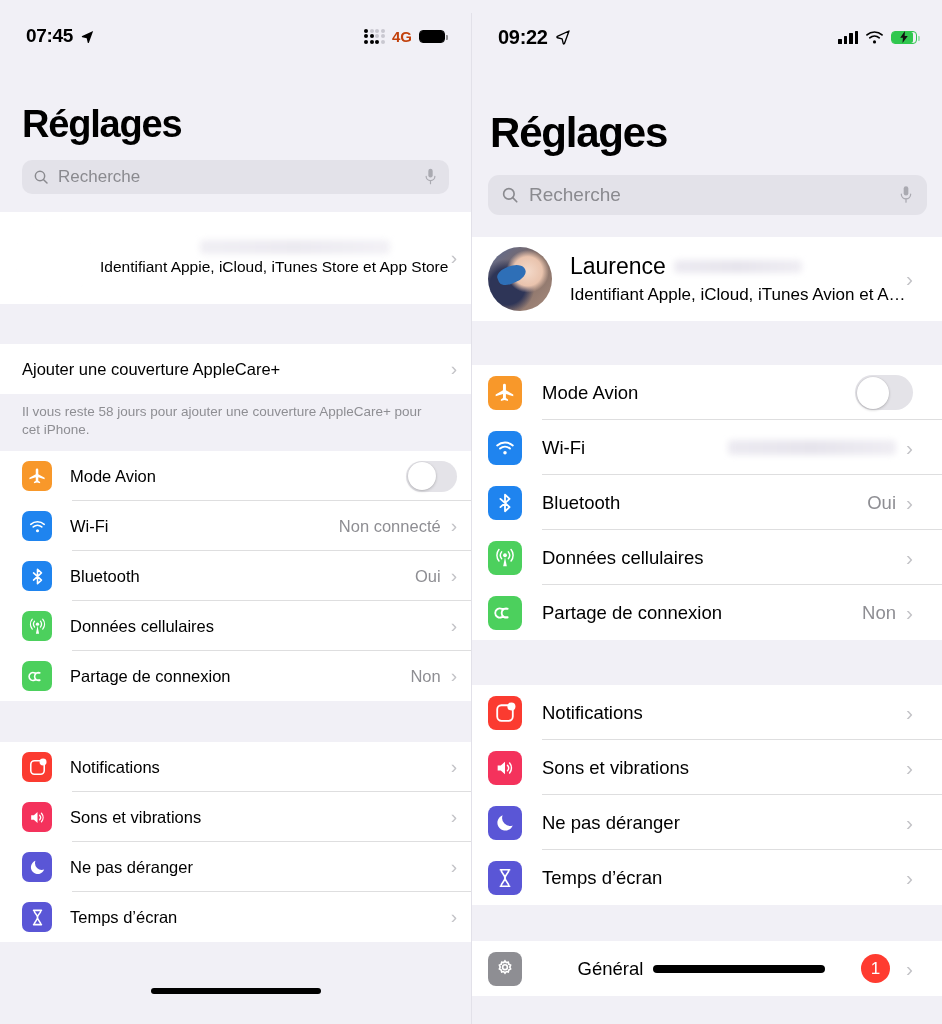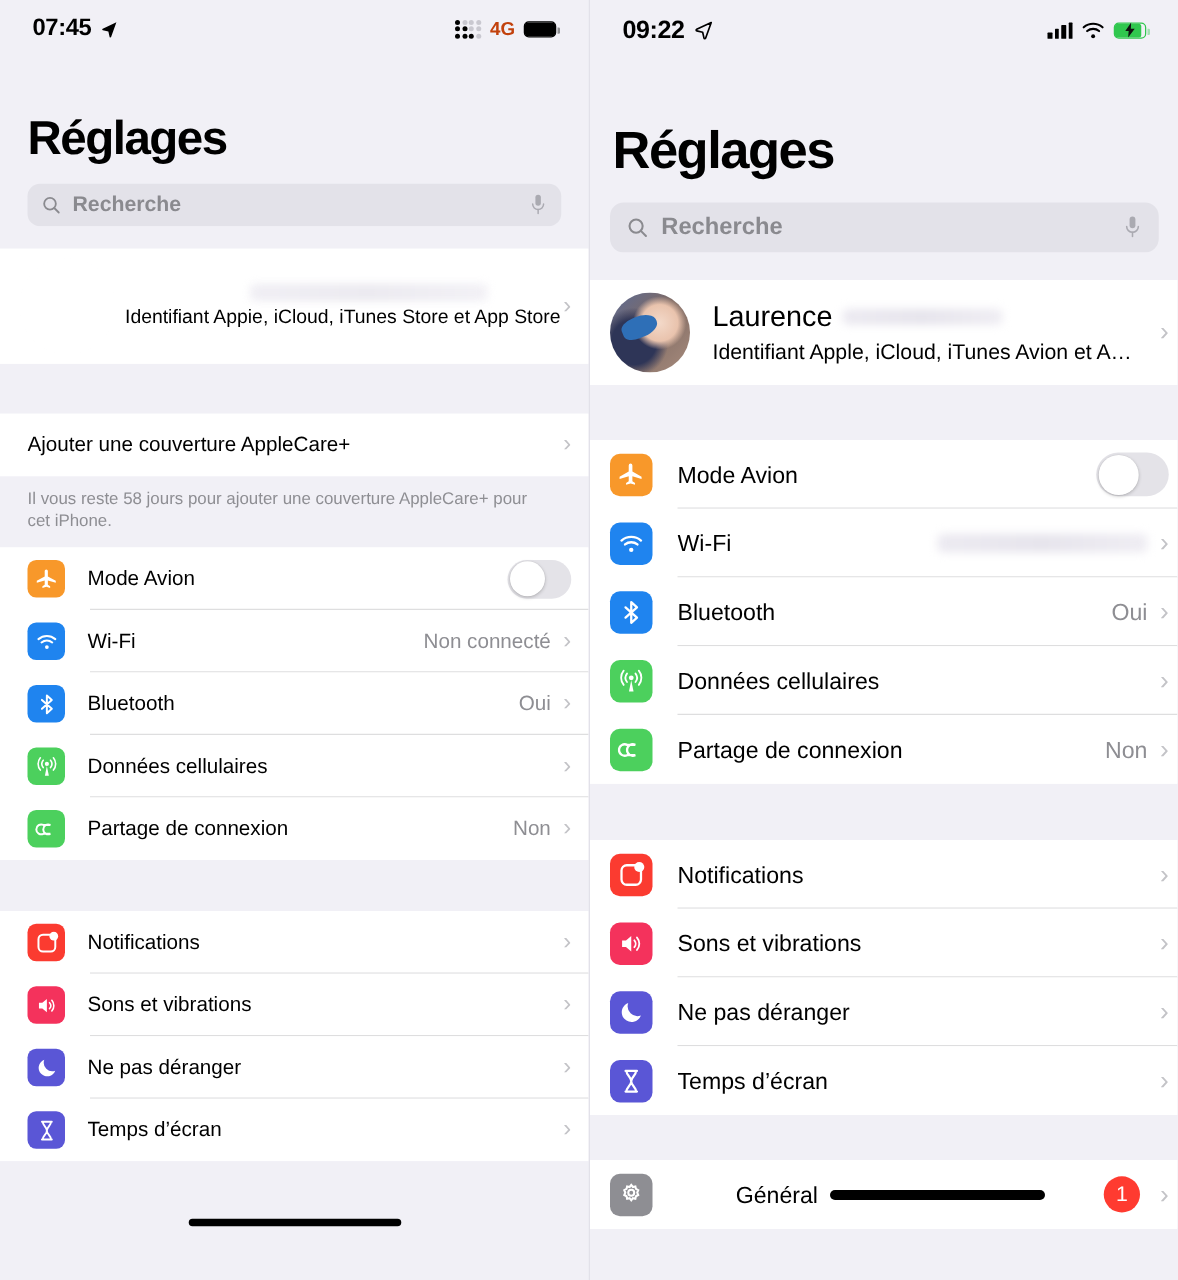--- a/index.html
+++ b/index.html
@@ -3,21 +3,21 @@
 <meta charset="utf-8">
 <style>
   * { margin:0; padding:0; box-sizing:border-box; }
   html,body {
     width:942px; height:1024px;
     background:#f1f0f6;
     font-family:"Liberation Sans", sans-serif;
     -webkit-font-smoothing:antialiased;
     overflow:hidden;
   }
-  .stage { position:relative; width:942px; height:988px; display:flex; }
+  .stage { position:relative; width:942px; height:988px; display:flex;margin-top:13px; }
 
   
   .panel { position:relative; height:1024px; overflow:hidden; background:#f1f0f6; }
   .panel-left  { width:471px; }
   .panel-right { width:471px; border-left:1px solid #e2e1e9; }
 
   
   .screen { position:absolute; top:0; left:0; transform-origin:0 0; }
   .screen-l { width:471px;  }
   .screen-r { width:471px;  }
@@ -62,21 +62,21 @@
   
   .bigtitle { font-weight:700; letter-spacing:-1.2px; color:#000; }
 
   
   .searchwrap { }
   .search {
     display:flex; align-items:center;
     background:#e3e2e9; border-radius:11px;
     color:#8e8e93;
   }
-  .search .q { flex:1; color:#8a8a8f;font-weight:bold; }
+  .search .q { flex:1; color:#8a8a8f; }
   .mic { opacity:.55; }
 
   
   .group { background:#ffffff; }
   .gap   { background:#f1f0f6; }
   .row {
     display:flex; align-items:center; background:#fff;
     position:relative;
   }
   .sep { position:absolute; right:0; bottom:0; height:1px; background:#dededf; }
@@ -128,21 +128,21 @@
   .screen-l .toggle .knob { width:28px; height:28px; }
   .screen-l .chev { font-size:19px; margin-left:10px; }
 
   
   .screen-r .statusbar { height:48px; padding:0 26px; }
   .screen-r .sb-time { font-size:20px; }
   .screen-r .bigtitle { font-size:42px; margin:48px 0 0 18px; }
   .screen-r .searchwrap { padding:18px 16px 0 16px; }
   .screen-r .search { height:40px; padding:0 13px; border-radius:11px; }
   .screen-r .search .q { margin-left:10px; font-size:19px; }
-  .screen-r .row { height:55px; padding-left:16px; padding-right:8px; }
+  .screen-r .row { height:55px; padding-left:16px; padding-right:30px; }
   .screen-r .rowlabel { font-size:18.5px; }
   .screen-r .rowvalue { font-size:18.5px; }
   .screen-r .ico { width:34px; height:34px; margin-right:20px; border-radius:8px; }
   .screen-r .sep { left:70px; }
   .screen-r .toggle { width:58px; height:35px; }
   .screen-r .toggle .knob { width:32px; height:32px; }
   .screen-r .chev { font-size:21px; margin-left:10px; }
 </style>
 </head>
 <body>

